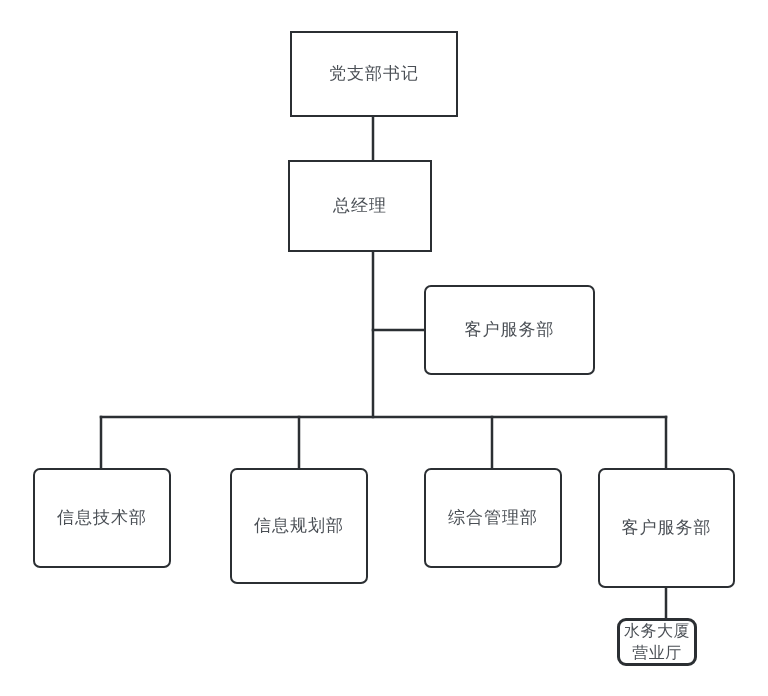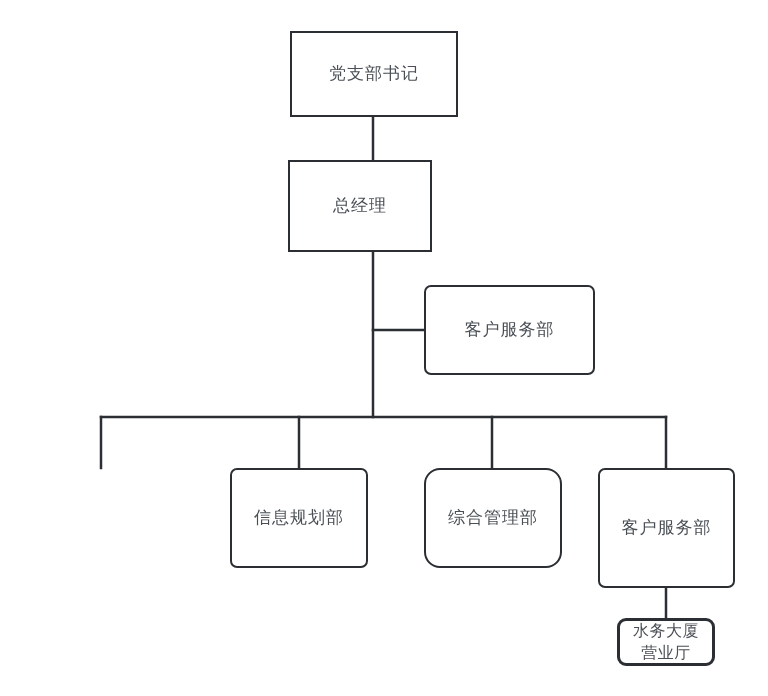--- a/index.html
+++ b/index.html
@@ -44,24 +44,24 @@
   .node-sharp { border-radius: 0; }
   .node-round { border-radius: 7px; }
   .node-pill  { border-radius: 9px; border-width: 3px; }
   .node-label { display: block; white-space: pre-line; }
 
   
   #node-party      { left: 290px; top: 31px;  width: 168px; height: 86px; }
   #node-gm         { left: 288px; top: 160px; width: 144px; height: 92px; }
   #node-deputy     { left: 424px; top: 285px; width: 171px; height: 90px; }
   #node-it         { left: 33px;  top: 468px; width: 138px; height: 100px; }
-  #node-planning   { left: 230px; top: 468px; width: 138px; height: 100px; }
-  #node-admin      { left: 424px; top: 468px; width: 138px; height: 100px; border-radius: 16px; }
+  #node-planning   { left: 230px; top: 468px; width: 138px; height: 116px; }
+  #node-admin      { left: 424px; top: 468px; width: 138px; height: 100px; }
   #node-service    { left: 598px; top: 468px; width: 137px; height: 120px; }
-  #node-hall       { left: 617px; top: 618px; width: 98px;  height: 48px;
+  #node-hall       { left: 617px; top: 618px; width: 80px;  height: 48px;
                      font-size: 16px; letter-spacing: 0.5px; }
 </style>
 </head>
 <body>
 
 <div id="org-chart">
 
   <svg id="connector-layer" width="768" height="696" viewBox="0 0 768 696" xmlns="http://www.w3.org/2000/svg">
     <g stroke="#2b2f33" stroke-width="2.5" fill="none" stroke-linecap="square">
 
@@ -87,20 +87,23 @@
   </div>
 
   <div class="node node-sharp" id="node-gm">
     <span class="node-label">总经理</span>
   </div>
 
   <div class="node node-round" id="node-deputy">
     <span class="node-label">客户服务部</span>
   </div>
 
+  <div class="node node-round" id="node-it">
+    <span class="node-label">信息技术部</span>
+  </div>
 
   <div class="node node-round" id="node-planning">
     <span class="node-label">信息规划部</span>
   </div>
 
   <div class="node node-round" id="node-admin">
     <span class="node-label">综合管理部</span>
   </div>
 
   <div class="node node-round" id="node-service">

